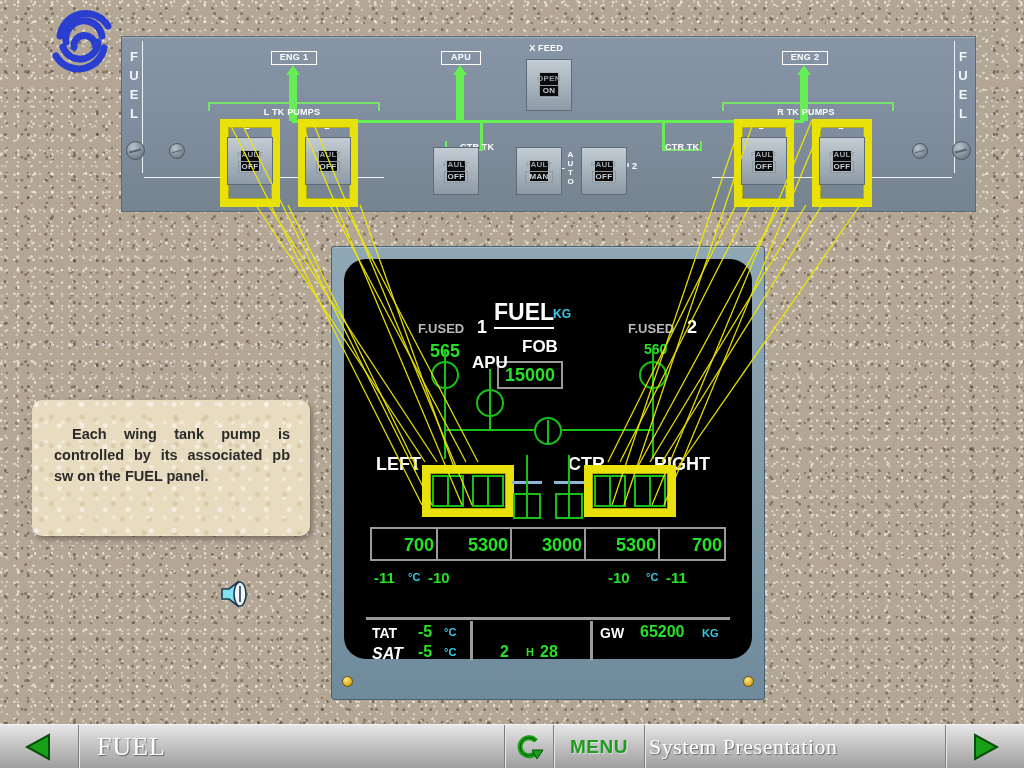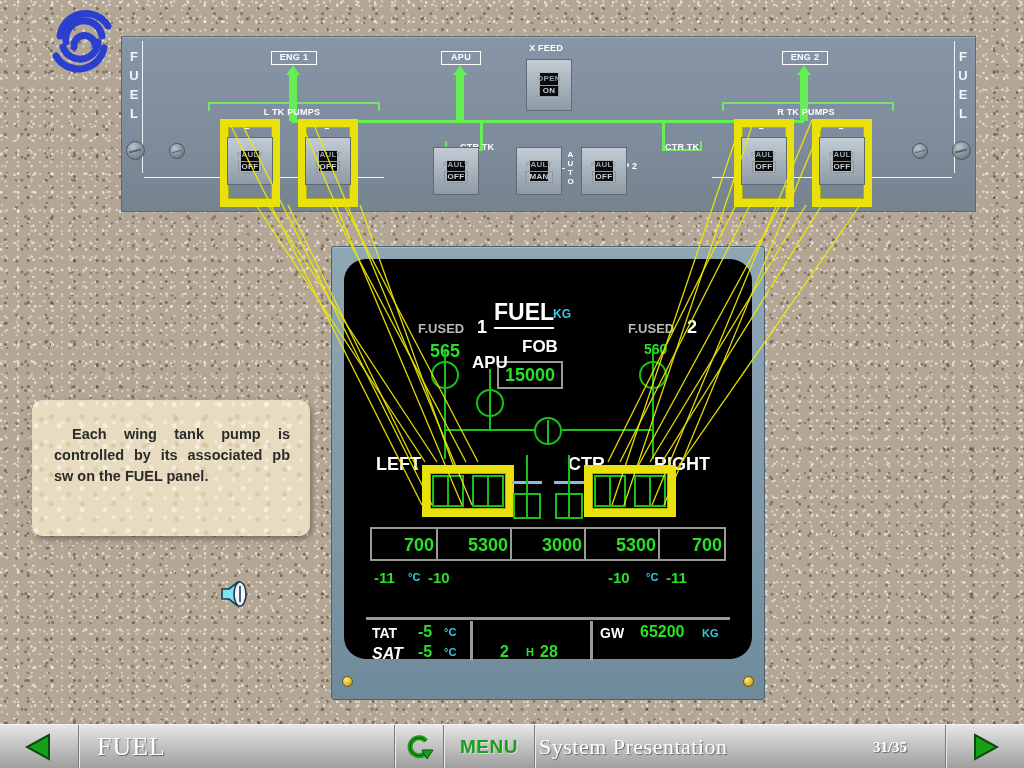--- a/index.html
+++ b/index.html
@@ -508,23 +508,20 @@
 
   <div class="nav-cell" style="width:90px;">
     <span id="menu-label">MENU</span>
   </div>
   <div class="nav-sep"></div>
 
   <div class="nav-cell" style="width:300px;justify-content:flex-start;">
     <span id="nav-subtitle">System  Presentation</span>
   </div>
 
-  <div class="nav-cell" style="width:110px;">
-    <span id="nav-page">31/35</span>
-  </div>
   <div class="nav-sep"></div>
 
   <div class="nav-cell nav-arrow-btn">
     <svg width="34" height="30" viewBox="0 0 34 30">
       <polygon points="7,3 7,27 29,15" fill="#17a017" stroke="#0a4d0a" stroke-width="2"></polygon>
     </svg>
   </div>
 </div>
 
 </body></html>

